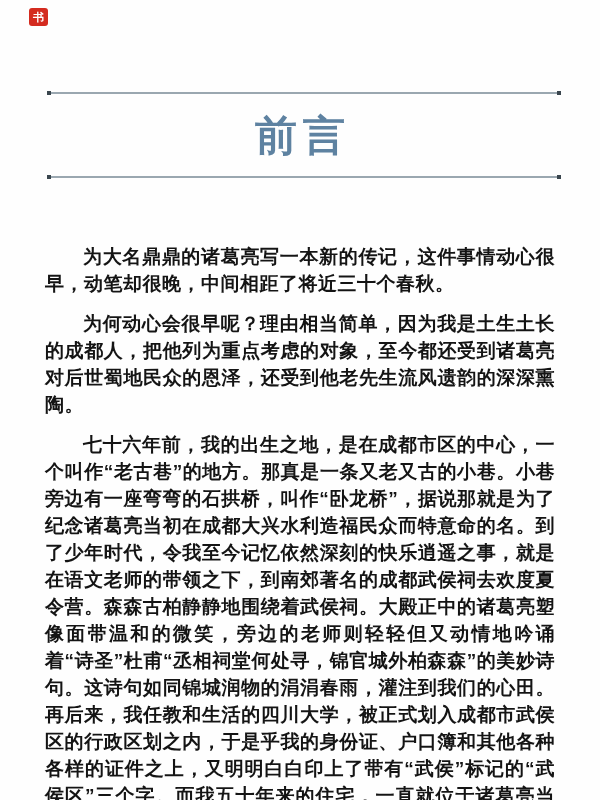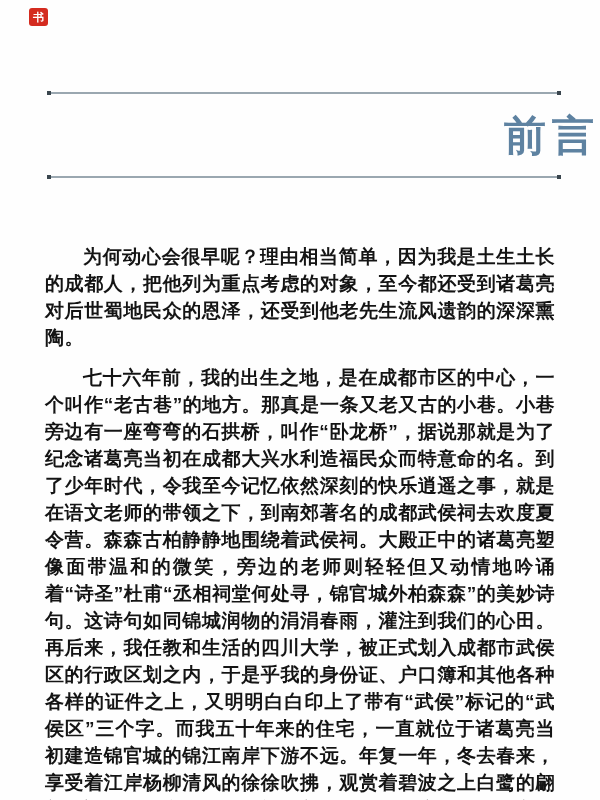--- a/index.html
+++ b/index.html
@@ -31,21 +31,21 @@
   .rule{
     display:flex;align-items:center;
     margin-left:47px;margin-right:39px;
     height:4px;
   }
   .rule .cap{width:4px;height:4px;background:var(--rule-cap);flex:0 0 auto;}
   .rule .line{flex:1;height:2px;background:var(--rule);}
   h1.title{
     margin:0;
     padding:17px 0 15px 0;
-    text-align:right;
+    text-align:center;
     color:var(--title);
     font-size:42px;
     line-height:48px;
     font-weight:700;
     letter-spacing:6px;
     text-indent:6px; 
   }
   article{
     margin:64px 45px 0 45px;
     color:var(--text);
@@ -74,17 +74,18 @@
     </div>
     <h1 class="title">前言</h1>
     <div class="rule">
       <span class="cap"></span>
       <span class="line"></span>
       <span class="cap"></span>
     </div>
   </header>
 
   <article>
+    <p>为大名鼎鼎的诸葛亮写一本新的传记，这件事情动心很早，动笔却很晚，中间相距了将近三十个春秋。</p>
     <p>为何动心会很早呢？理由相当简单，因为我是土生土长的成都人，把他列为重点考虑的对象，至今都还受到诸葛亮对后世蜀地民众的恩泽，还受到他老先生流风遗韵的深深熏陶。</p>
     <p>七十六年前，我的出生之地，是在成都市区的中心，一个叫作“老古巷”的地方。那真是一条又老又古的小巷。小巷旁边有一座弯弯的石拱桥，叫作“卧龙桥”，据说那就是为了纪念诸葛亮当初在成都大兴水利造福民众而特意命的名。到了少年时代，令我至今记忆依然深刻的快乐逍遥之事，就是在语文老师的带领之下，到南郊著名的成都武侯祠去欢度夏令营。森森古柏静静地围绕着武侯祠。大殿正中的诸葛亮塑像面带温和的微笑，旁边的老师则轻轻但又动情地吟诵着“诗圣”杜甫“丞相祠堂何处寻，锦官城外柏森森”的美妙诗句。这诗句如同锦城润物的涓涓春雨，灌注到我们的心田。再后来，我任教和生活的四川大学，被正式划入成都市武侯区的行政区划之内，于是乎我的身份证、户口簿和其他各种各样的证件之上，又明明白白印上了带有“武侯”标记的“武侯区”三个字。而我五十年来的住宅，一直就位于诸葛亮当初建造锦官城的锦江南岸下游不远。年复一年，冬去春来，享受着江岸杨柳清风的徐徐吹拂，观赏着碧波之上白鹭的翩翩飞翔。既然我身上早就被植入了如此难以磨灭的历史文化基因，所以在三十年前筹划写作三国风云人物系列传记的时候，把他列为重点考虑的对象，就是很自然的事情了。</p>
   </article>
 
 </div>
 
 </body></html>

